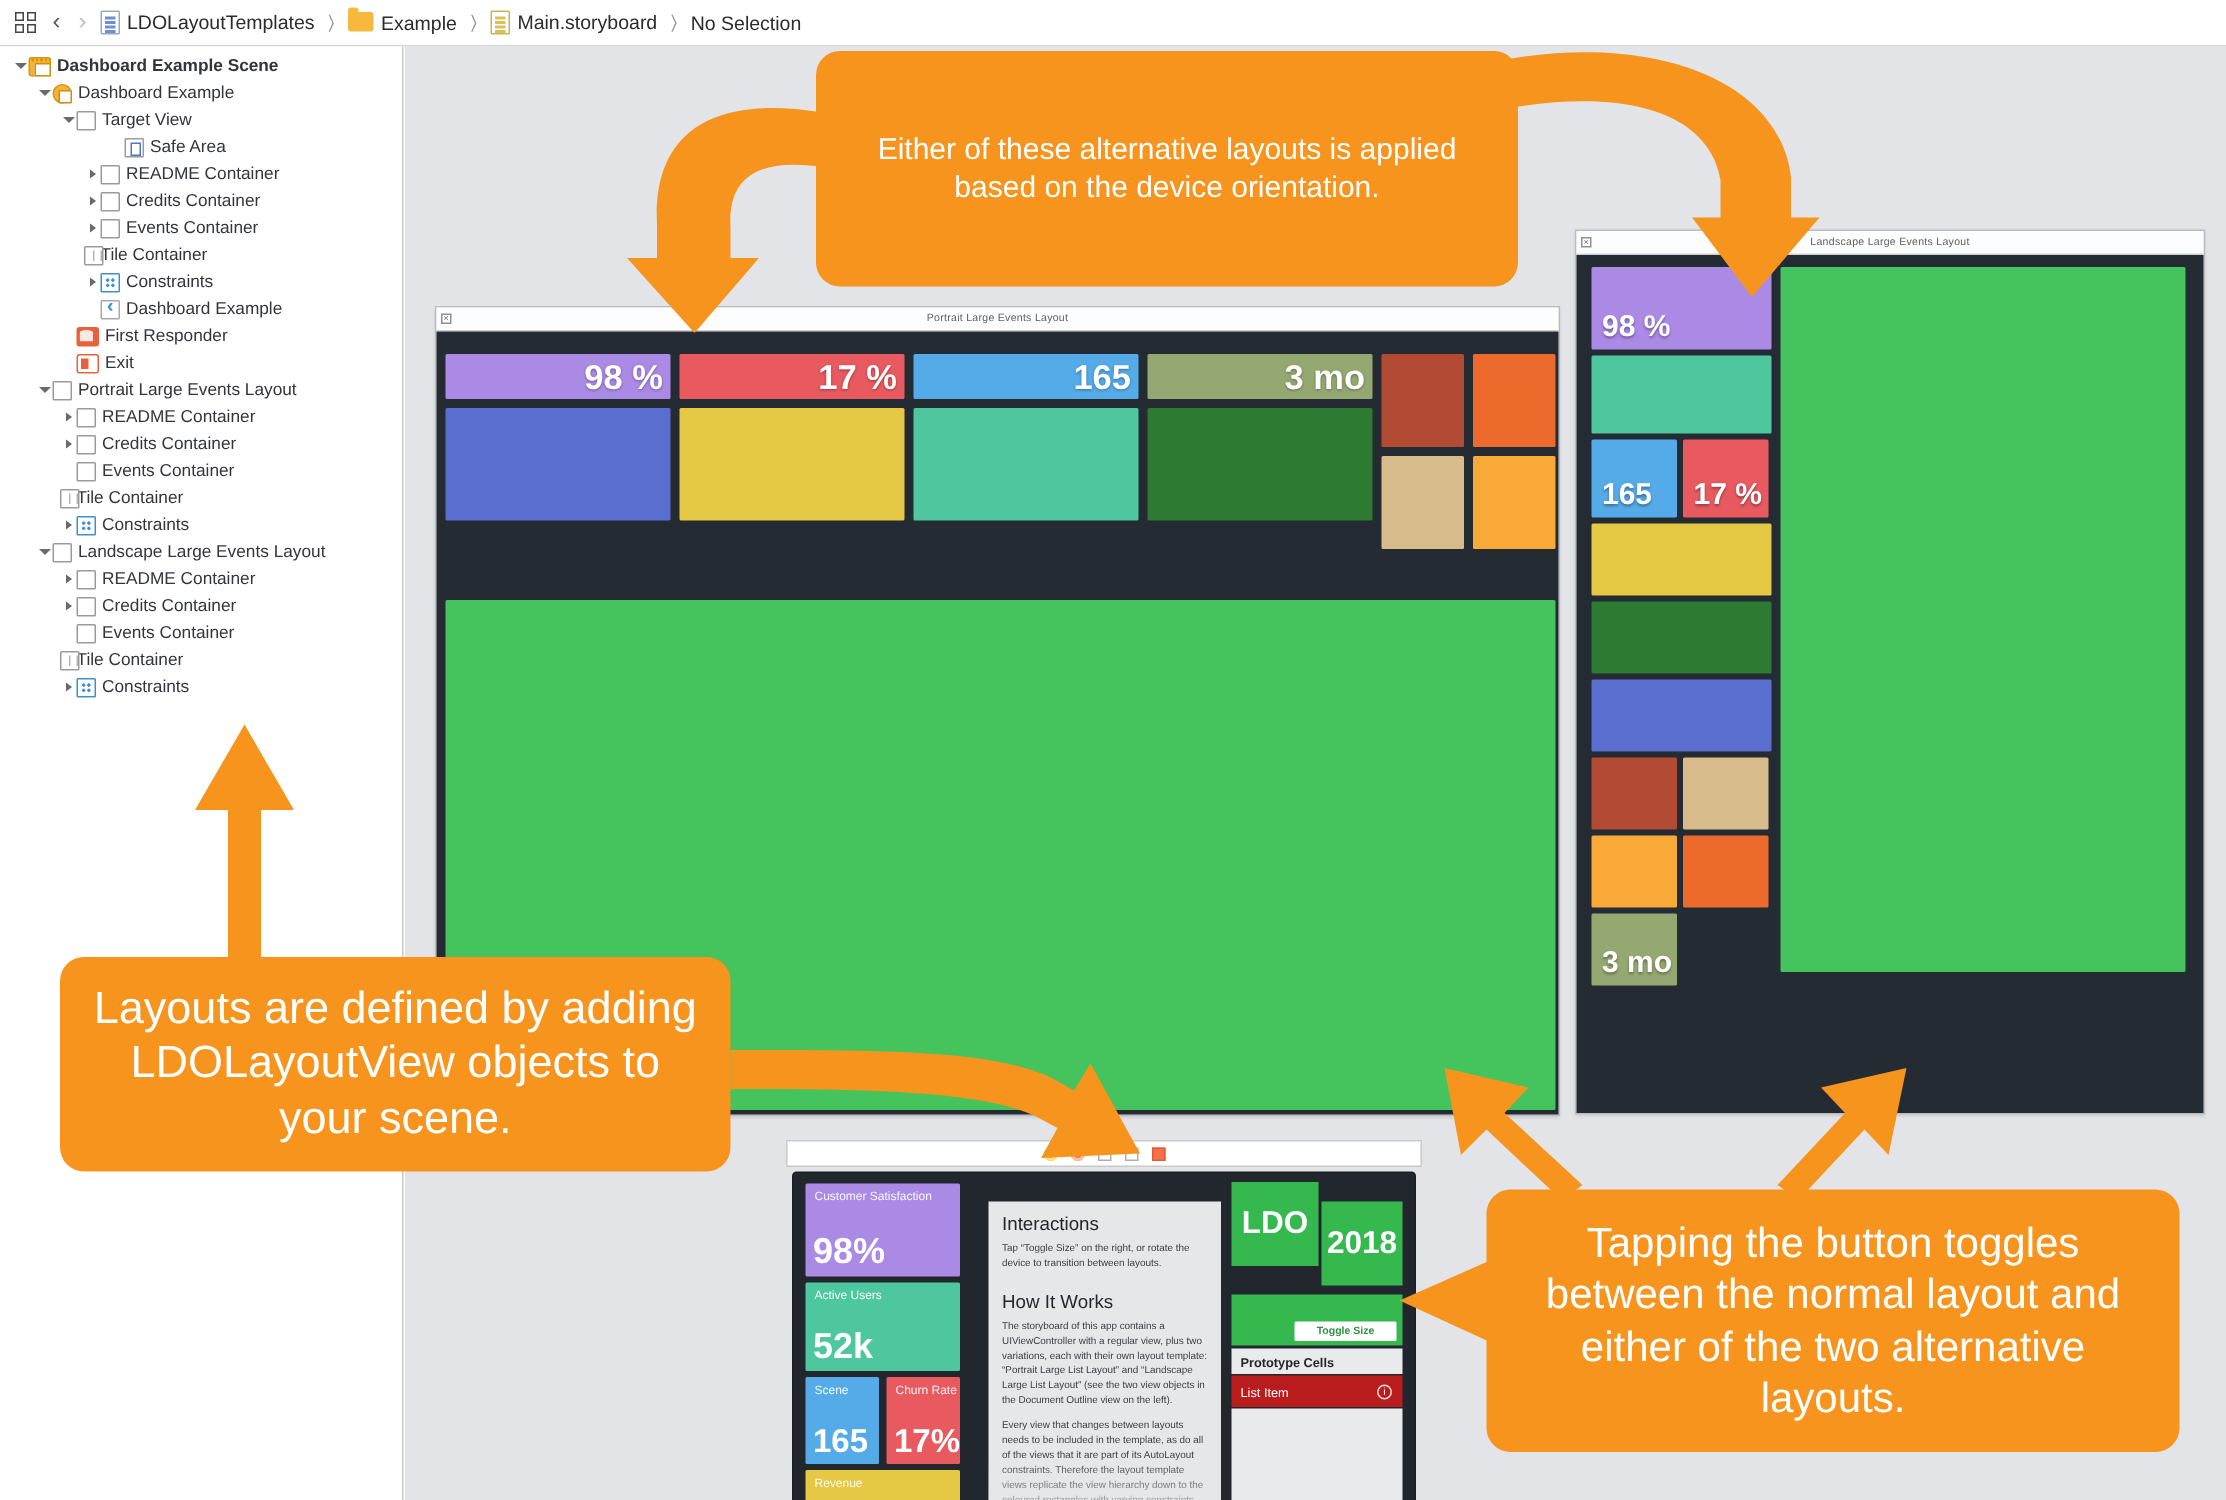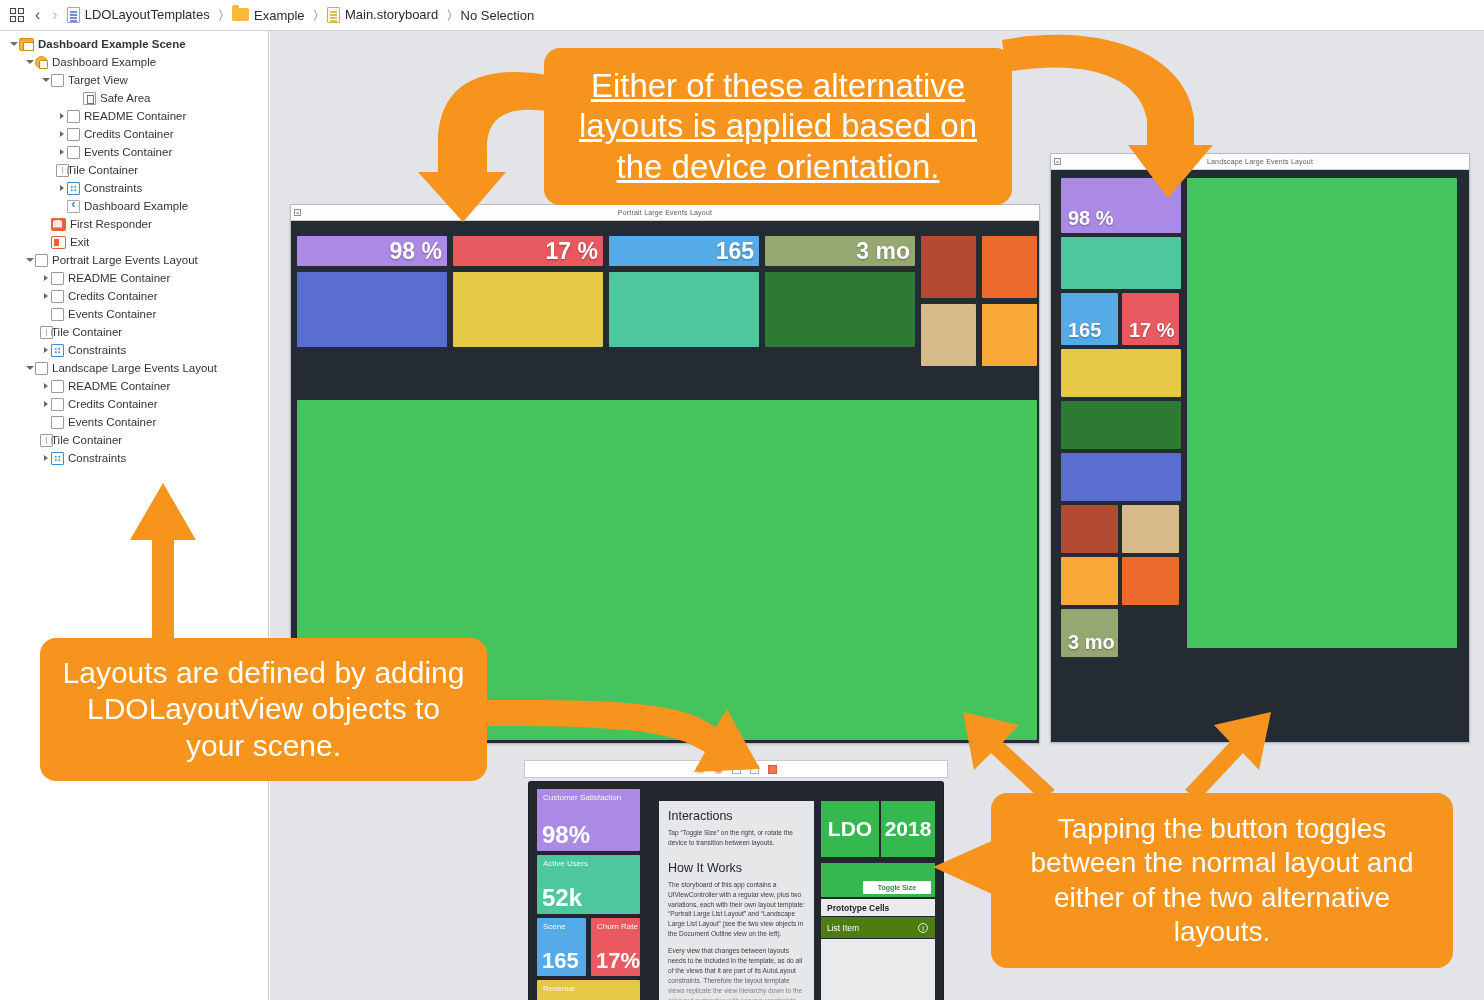--- a/index.html
+++ b/index.html
@@ -133,33 +133,33 @@
      background:linear-gradient(180deg,rgba(230,231,233,0) 0%,rgba(230,231,233,.92) 85%); pointer-events:none; }
   .gbox{ position:absolute; background:#35b94e; display:flex; align-items:center; justify-content:center;
      color:#fff; font-size:21px; font-weight:bold; }
   #toggleBtn{
     position:absolute; right:4px; top:18px; width:68px; height:13px; background:#fff;
     border-radius:1px; display:flex; align-items:center; justify-content:center;
     font-size:7px; color:#2f8f44;
   }
   .listhdr{ position:absolute; background:#e9eaec; color:#23262b; font-size:8.5px; font-weight:bold;
      display:flex; align-items:center; padding-left:6px; }
-  .listitem{ position:absolute; background:#4d7c0f; color:#fff; font-size:8.5px;
+  .listitem{ position:absolute; background:#b91c1c; color:#fff; font-size:8.5px;
      display:flex; align-items:center; padding-left:6px; }
   .infoic{ position:absolute; right:7px; top:50%; transform:translateY(-50%); width:10px;height:10px;
      border:1px solid rgba(255,255,255,.85); border-radius:50%; font-size:7px; line-height:9px; text-align:center; }
   .listbg{ position:absolute; background:#e9eaec; }
 
   
   .callout{
     position:absolute; background:#f7941e; border-radius:16px; color:#fff;
     text-align:center; display:flex; align-items:center; justify-content:center;
     line-height:1.22; padding:12px 18px; z-index:30;
   }
-  #callout1{ left:544px; top:48px; width:468px; height:157px; font-size:33px;text-decoration:underline; }
+  #callout1{ left:544px; top:34px; width:468px; height:157px; font-size:20px; }
   #callout2{ left:40px; top:638px; width:447px; height:143px; font-size:30px; }
   #callout3{ left:991px; top:793px; width:462px; height:175px; font-size:28px; }
   svg.arrows{ position:absolute; left:0; top:0; width:1484px; height:1000px; pointer-events:none; z-index:20; }
 </style>
 </head>
 <body>
 
 <div id="topbar">
   <span class="tb-icon">
     <span class="grid-glyph">
@@ -448,21 +448,21 @@
 
       <div id="pdoc">
         <h3>Interactions</h3>
         <p>Tap “Toggle Size” on the right, or rotate the device to transition between layouts.</p>
         <h3 class="second">How It Works</h3>
         <p>The storyboard of this app contains a UIViewController with a regular view, plus two variations, each with their own layout template: “Portrait Large List Layout” and “Landscape Large List Layout” (see the two view objects in the Document Outline view on the left).</p>
         <p>Every view that changes between layouts needs to be included in the template, as do all of the views that it are part of its AutoLayout constraints. Therefore the layout template views replicate the view hierarchy down to the coloured rectangles with varying constraints between them. Note: Be sure to</p>
         <div class="fade"></div>
       </div>
 
-      <div class="gbox" style="left:292px; top:19px; width:58px; height:56px;">LDO</div>
+      <div class="gbox" style="left:292px; top:6px; width:58px; height:56px;">LDO</div>
       <div class="gbox" style="left:352px; top:19px; width:54px; height:56px;">2018</div>
 
       <div class="gbox" style="left:292px; top:81px; width:114px; height:34px; background:#35b94e;">
         <span id="toggleBtn">Toggle Size</span>
       </div>
 
       <div class="listhdr" style="left:292px; top:117px; width:114px; height:17px;">Prototype Cells</div>
       <div class="listitem" style="left:292px; top:135px; width:114px; height:21px;">
         <span>List Item</span>
         <span class="infoic">i</span>

